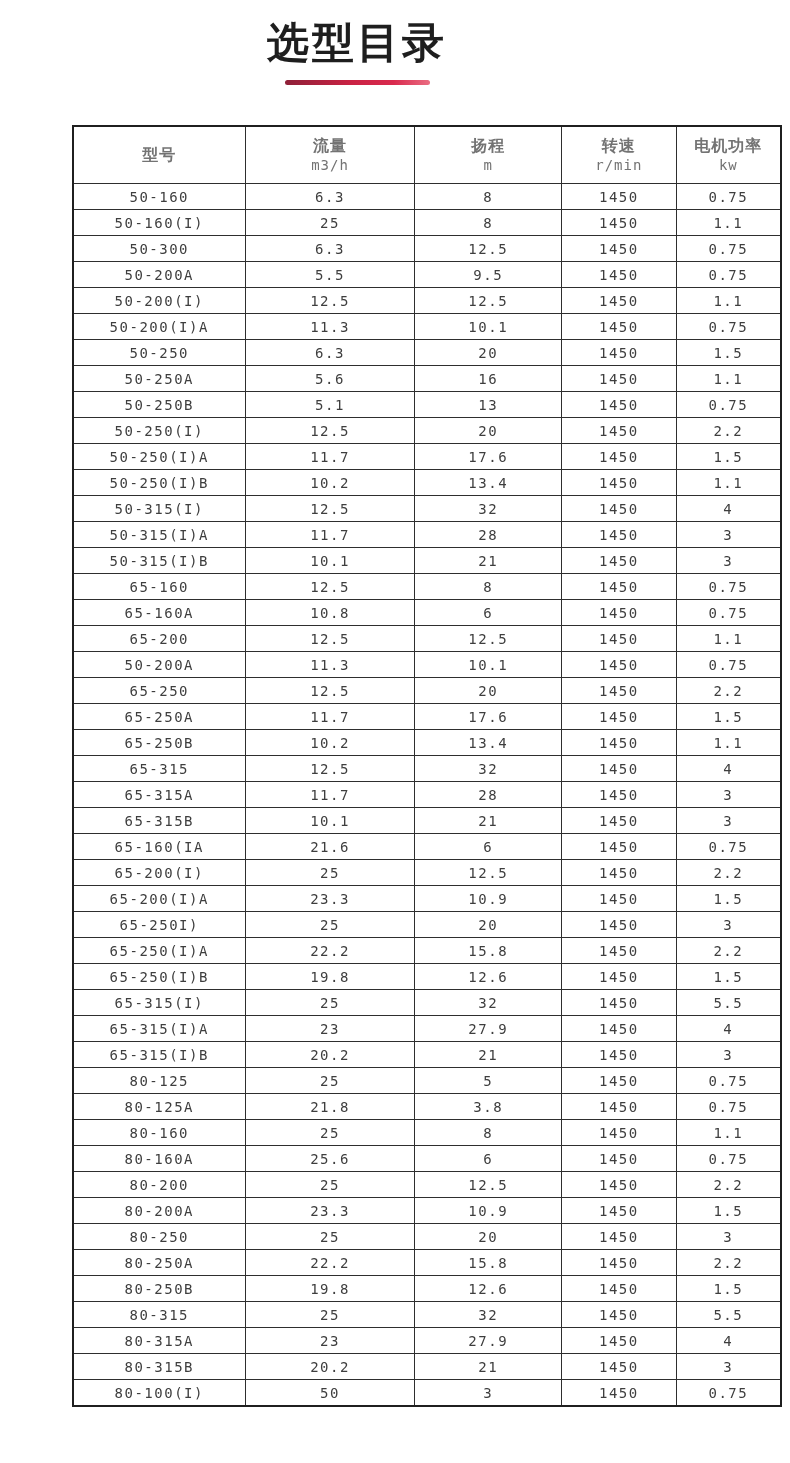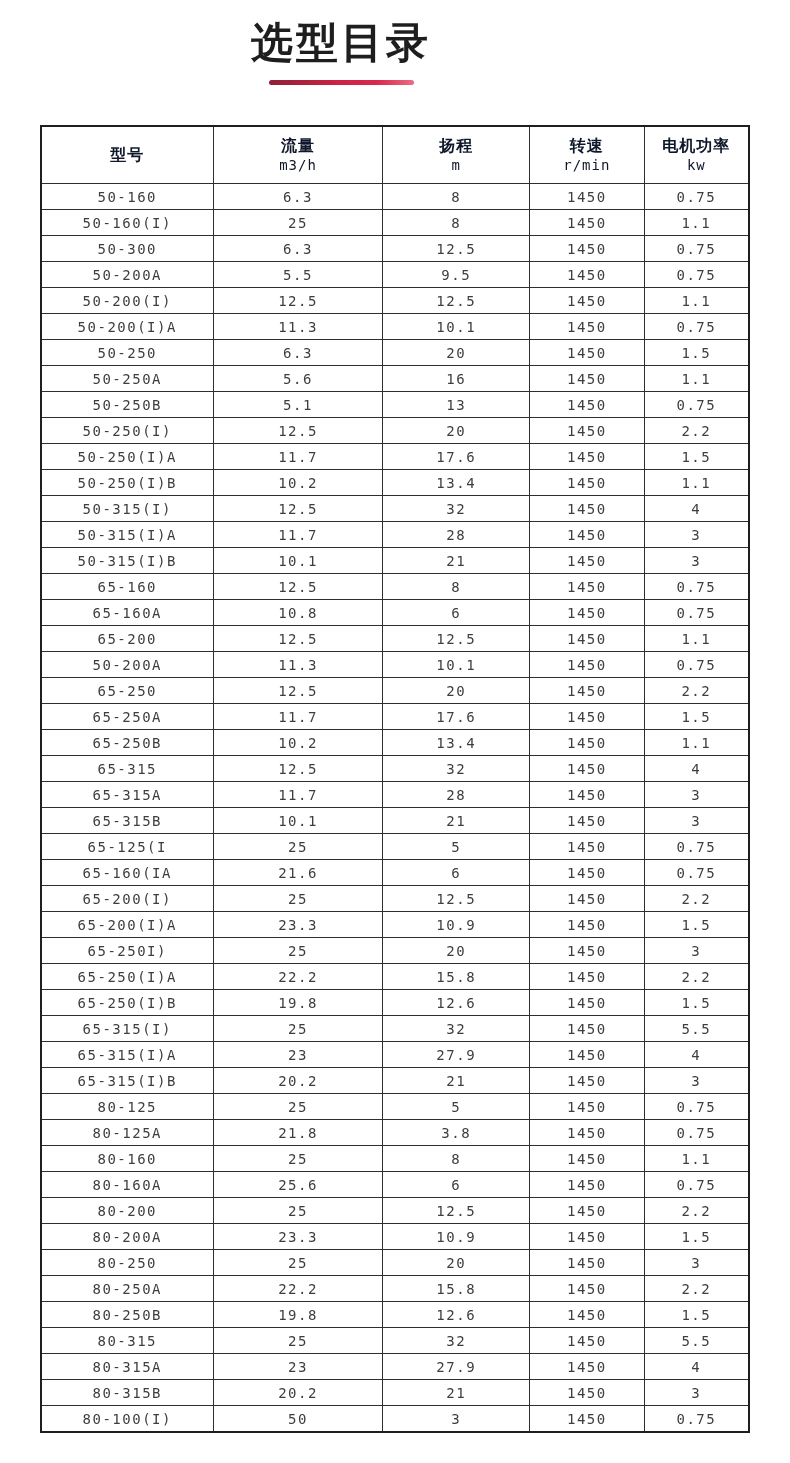--- a/index.html
+++ b/index.html
@@ -8,20 +8,21 @@
     background: #ffffff;
     width: 790px;
   }
   body {
     font-family: "DejaVu Sans Mono", "Liberation Mono", monospace;
     color: #3e3e3e;
   }
   .page {
     width: 682px;
     box-sizing: border-box;
+    padding-left: 32px;
   }
   .title-block {
     padding-top: 18px;
     text-align: center;
   }
   .page-title {
     margin: 0;
     font-family: "DejaVu Sans", "Liberation Sans", sans-serif;
     font-size: 42px;
     line-height: 50px;
@@ -51,21 +52,21 @@
     text-align: center;
     vertical-align: middle;
     padding: 0;
     overflow: hidden;
     white-space: nowrap;
   }
   .spec-table th {
     height: 56px;
     font-family: "DejaVu Sans", "Liberation Sans", sans-serif;
     font-weight: 700;
-    color: #0f172a;
+    color: #737373;
   }
   .spec-table th .h-name {
     font-size: 16px;
     line-height: 20px;
     letter-spacing: 1px;
   }
   .spec-table th .h-unit {
     font-family: "DejaVu Sans Mono", "Liberation Mono", monospace;
     font-size: 14px;
     line-height: 18px;
@@ -296,27 +297,20 @@
             <td>3</td>
           </tr>
           <tr>
             <td>65-315B</td>
             <td>10.1</td>
             <td>21</td>
             <td>1450</td>
             <td>3</td>
           </tr>
           <tr>
-            <td>65-125(I</td>
-            <td>25</td>
-            <td>5</td>
-            <td>1450</td>
-            <td>0.75</td>
-          </tr>
-          <tr>
             <td>65-160(IA</td>
             <td>21.6</td>
             <td>6</td>
             <td>1450</td>
             <td>0.75</td>
           </tr>
           <tr>
             <td>65-200(I)</td>
             <td>25</td>
             <td>12.5</td>

